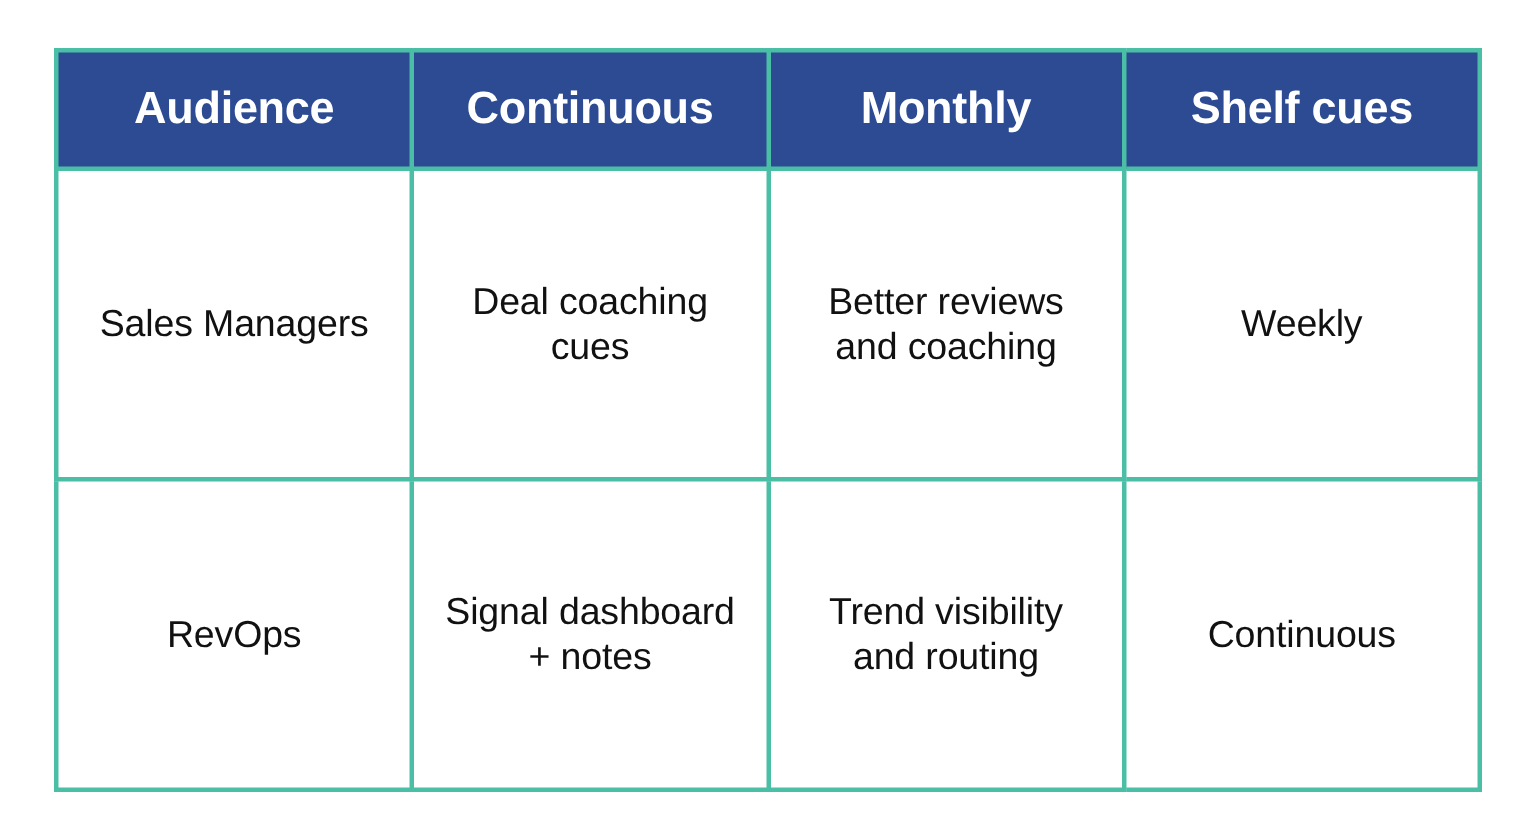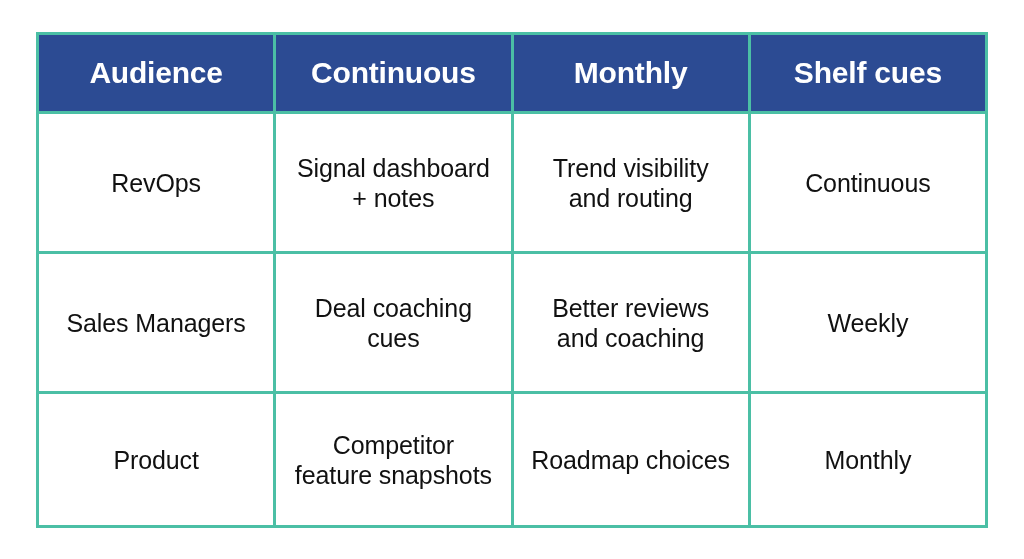--- a/index.html
+++ b/index.html
@@ -99,66 +99,51 @@
             <span class="cell-text">Shelf cues</span>
           </th>
         </tr>
       </thead>
 
       <tbody>
 
 
         <tr>
           <td>
+            <span class="cell-text">Sales Managers</span>
+          </td>
+          <td>
+            <span class="cell-text">Deal coaching
+cues</span>
+          </td>
+          <td>
+            <span class="cell-text">Better reviews
+and coaching</span>
+          </td>
+          <td>
+            <span class="cell-text">Weekly</span>
+          </td>
+        </tr>
+
+        <tr>
+          <td>
             <span class="cell-text">RevOps</span>
           </td>
           <td>
             <span class="cell-text">Signal dashboard
 + notes</span>
           </td>
           <td>
             <span class="cell-text">Trend visibility
 and routing</span>
           </td>
           <td>
             <span class="cell-text">Continuous</span>
           </td>
         </tr>
 
-        <tr>
-          <td>
-            <span class="cell-text">Sales Managers</span>
-          </td>
-          <td>
-            <span class="cell-text">Deal coaching
-cues</span>
-          </td>
-          <td>
-            <span class="cell-text">Better reviews
-and coaching</span>
-          </td>
-          <td>
-            <span class="cell-text">Weekly</span>
-          </td>
-        </tr>
 
-
-        <tr>
-          <td>
-            <span class="cell-text">Product</span>
-          </td>
-          <td>
-            <span class="cell-text">Competitor
-feature snapshots</span>
-          </td>
-          <td>
-            <span class="cell-text">Roadmap choices</span>
-          </td>
-          <td>
-            <span class="cell-text">Monthly</span>
-          </td>
-        </tr>
 
       </tbody>
     </table>
   </div>
 
 </div>
 
 </body></html>

